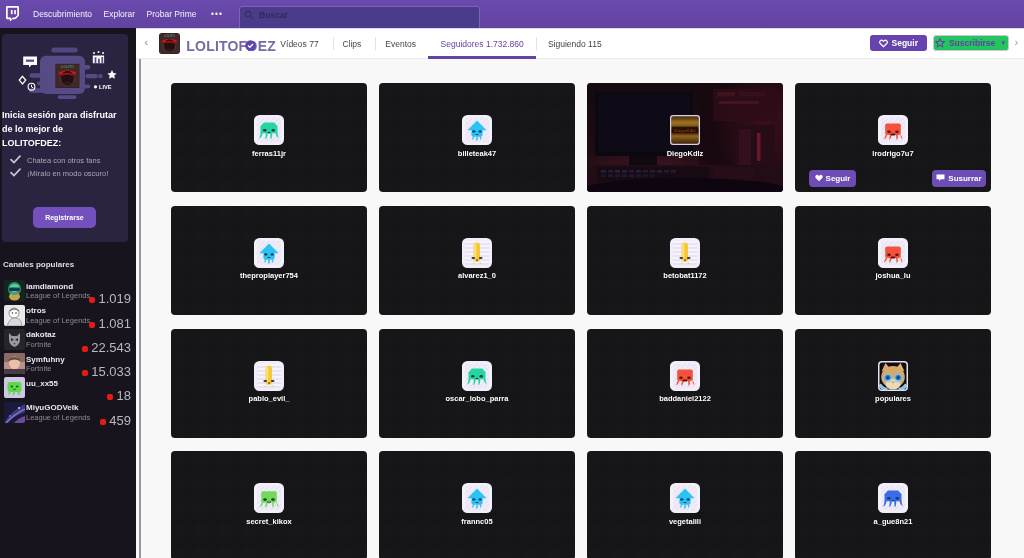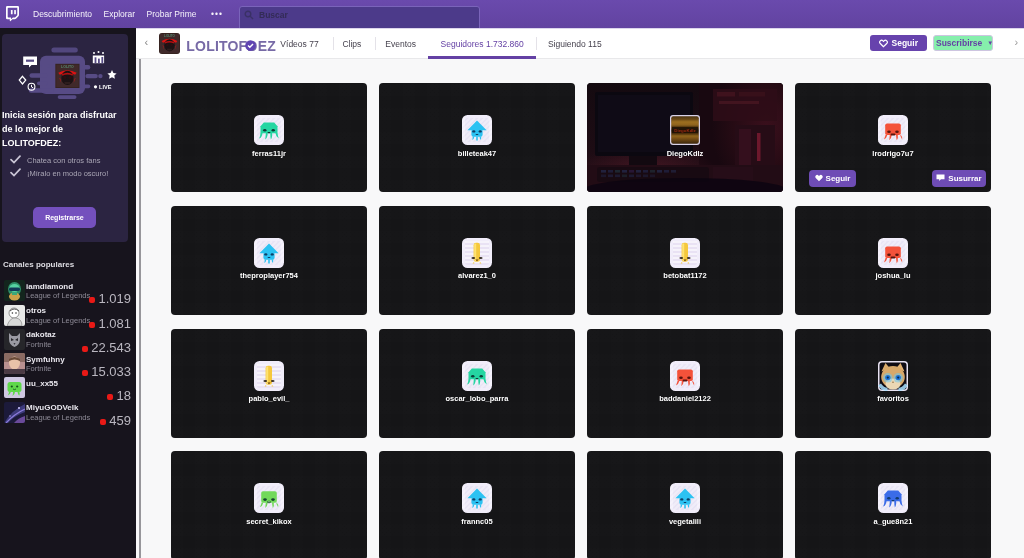--- a/index.html
+++ b/index.html
@@ -27,21 +27,21 @@
 .chrow .ct{position:absolute;right:16px;top:11px;font-size:13px;color:#bab7c0;}
 .chrow .ct i{display:inline-block;width:6px;height:6px;background:#e91916;border-radius:2px;margin-right:3.5px;}
 #vline{position:absolute;left:139.3px;top:28px;width:1.4px;height:530px;background:#97969b;}
 #tabbar{position:absolute;left:135.5px;top:28px;width:888.5px;height:30px;background:#fff;border-top:1px solid #dcd5ec;box-shadow:0 1px 0 #e8e8ea;}
 #tabbar .tb{position:absolute;transform:translateX(-50%);top:9.5px;font-size:8.5px;color:#46424e;white-space:nowrap;}
 #tabbar .sep{position:absolute;top:8px;width:1px;height:13px;background:#e4e2e8;}
 #chan-name{position:absolute;left:50.8px;top:9px;font-size:14px;font-weight:600;color:#776aa6;letter-spacing:0.2px;}
 #underline{position:absolute;left:292.8px;top:27px;width:107.7px;height:2.5px;background:#6441a4;}
 .pbtn{position:absolute;top:5.8px;height:16.5px;border-radius:3px;font-size:8.5px;font-weight:700;display:flex;align-items:center;justify-content:center;}
 #btn-seguir{left:734px;width:57.5px;background:#6743ad;color:#fff;}
-#btn-sub{left:797.1px;width:60px;background:#86efac;border:1px solid #cdc5e0;color:#6441a4;}
+#btn-sub{left:797.1px;width:76px;background:#22c55e;border:1px solid #cdc5e0;color:#6441a4;}
 .card{position:absolute;width:196px;height:109px;background-color:#151517;border-radius:4px;overflow:hidden;}
 .card .patt{position:absolute;left:0;top:0;width:196px;height:109px;background-image:repeating-linear-gradient(90deg,rgba(255,255,255,0.004) 0 12px,rgba(0,0,0,0.012) 12px 24px),repeating-linear-gradient(0deg,rgba(255,255,255,0.004) 0 12px,rgba(0,0,0,0.012) 12px 24px);}
 .card .tile{position:absolute;left:83px;top:32px;width:30px;height:30px;}
 .card .nm{position:absolute;left:0;top:65.5px;width:196px;text-align:center;color:#fff;font-size:7.5px;font-weight:700;}
 .card .cbtn{position:absolute;top:87px;height:16.5px;background:#6e4cb5;border-radius:4px;color:#fff;font-size:8px;font-weight:700;display:flex;align-items:center;justify-content:center;}
 </style>
 </head>
 <body>
 
 <div id="topbar">
@@ -600,21 +600,21 @@
         <circle cx="9.8" cy="16.8" r="4.8" fill="#5ec8fa" opacity="0.5"></circle>
         <circle cx="20.2" cy="16.8" r="4.8" fill="#5ec8fa" opacity="0.5"></circle>
         <circle cx="9.8" cy="16.6" r="2.7" fill="#1d74d8"></circle>
         <circle cx="20.2" cy="16.6" r="2.7" fill="#1d74d8"></circle>
         <circle cx="9.8" cy="16.6" r="1.1" fill="#0a2a50"></circle>
         <circle cx="20.2" cy="16.6" r="1.1" fill="#0a2a50"></circle>
         <path d="M14 21 q1 0.8 2 0" stroke="#8a6a3a" stroke-width="0.8" fill="none"></path>
         <path d="M1.5 23.5 q3.5 5 8 5" stroke="#a8e0ff" stroke-width="3.5" fill="none" opacity="0.85"></path>
         <path d="M28.5 23.5 q-3.5 5 -8 5" stroke="#a8e0ff" stroke-width="3.5" fill="none" opacity="0.85"></path>
       </svg></div>
-<div class="nm">favoritos</div>
+<div class="nm">populares</div>
 </div>
 <div class="card" style="left:171px;top:451px">
 <div class="patt"></div>
 <div class="tile"><svg width="30" height="30" viewBox="0 0 30 30">
         <rect x="0" y="0" width="30" height="30" rx="5.5" fill="#f1edfa"></rect>
         <rect x="3" y="3" width="24" height="24" rx="2" fill="#e9e4f5"></rect>
         <g transform="translate(3,3)">
           <line x1="-24" y1="24" x2="0" y2="0" stroke="rgba(255,255,255,0.35)" stroke-width="2"></line>
           <line x1="-19" y1="24" x2="5" y2="0" stroke="rgba(255,255,255,0.35)" stroke-width="2"></line>
           <line x1="-14" y1="24" x2="10" y2="0" stroke="rgba(255,255,255,0.35)" stroke-width="2"></line>

